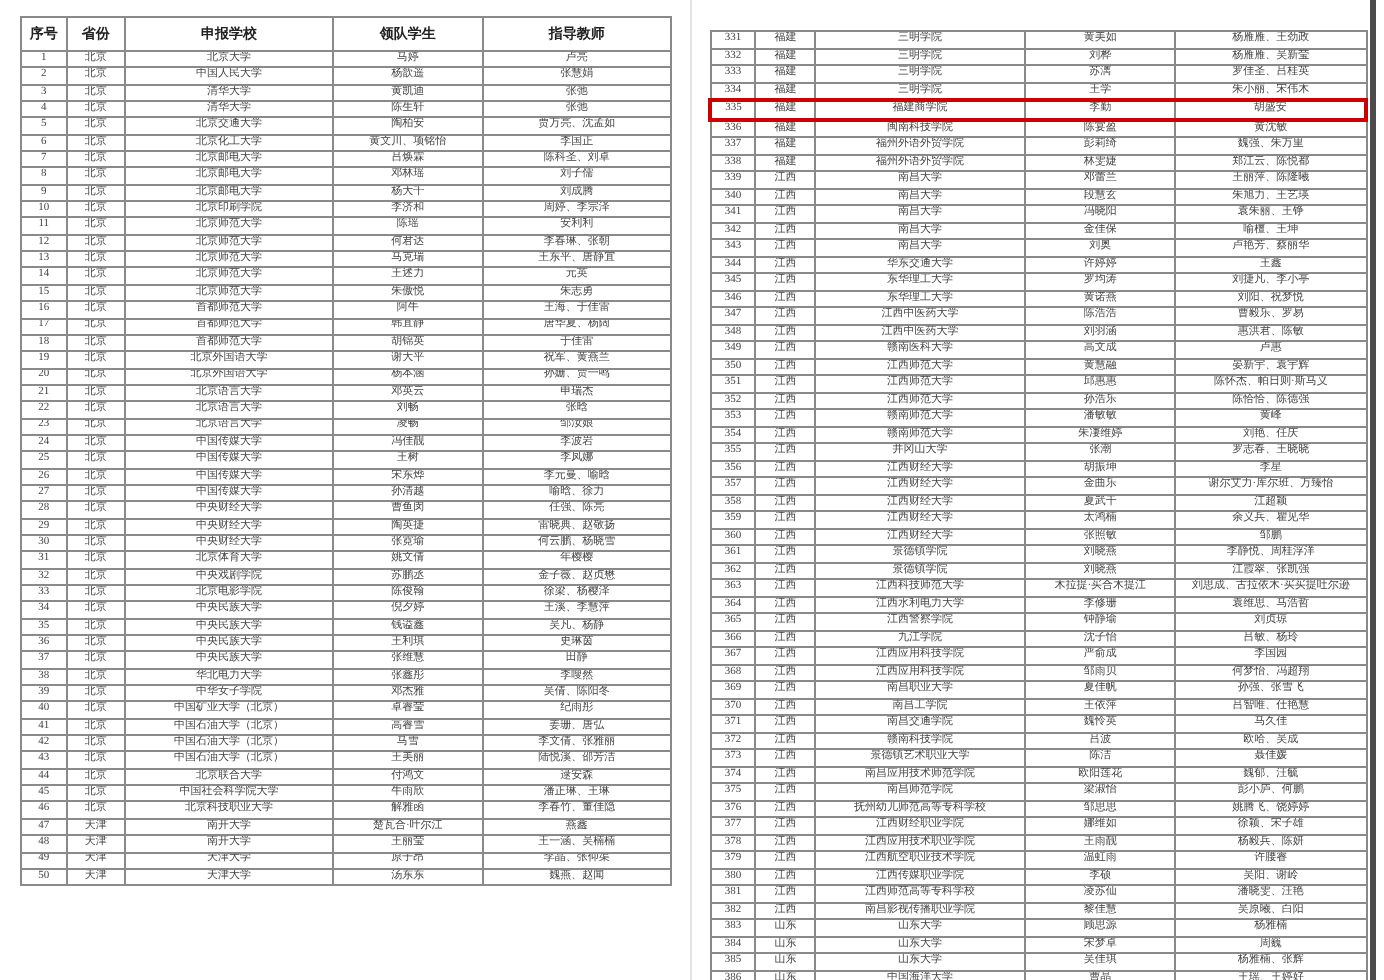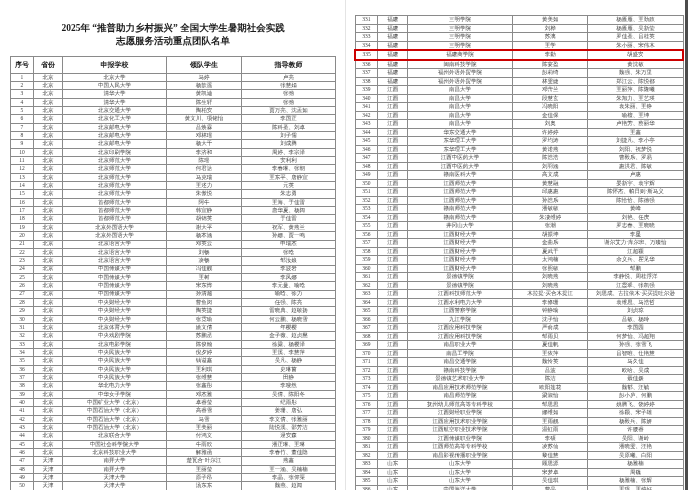--- a/index.html
+++ b/index.html
@@ -46,24 +46,20 @@
     border-top:2px solid #cc0000;
     border-bottom:2px solid #cc0000;
   }
   tr.highlight td:first-child{border-left:2px solid #cc0000;}
   tr.highlight td:last-child{border-right:2px solid #cc0000;}
 </style>
 </head>
 <body>
 
 <div class="sheet" id="page-left">
-  <div class="doc-title">
-    <div>2025年 “推普助力乡村振兴” 全国大学生暑期社会实践</div>
-    <div>志愿服务活动重点团队名单</div>
-  </div>
   <table class="doc-table">
     <colgroup>
         <col class="c0">
         <col class="c1">
         <col class="c2">
         <col class="c3">
         <col class="c4">
       </colgroup>
     <thead>
       <tr>

